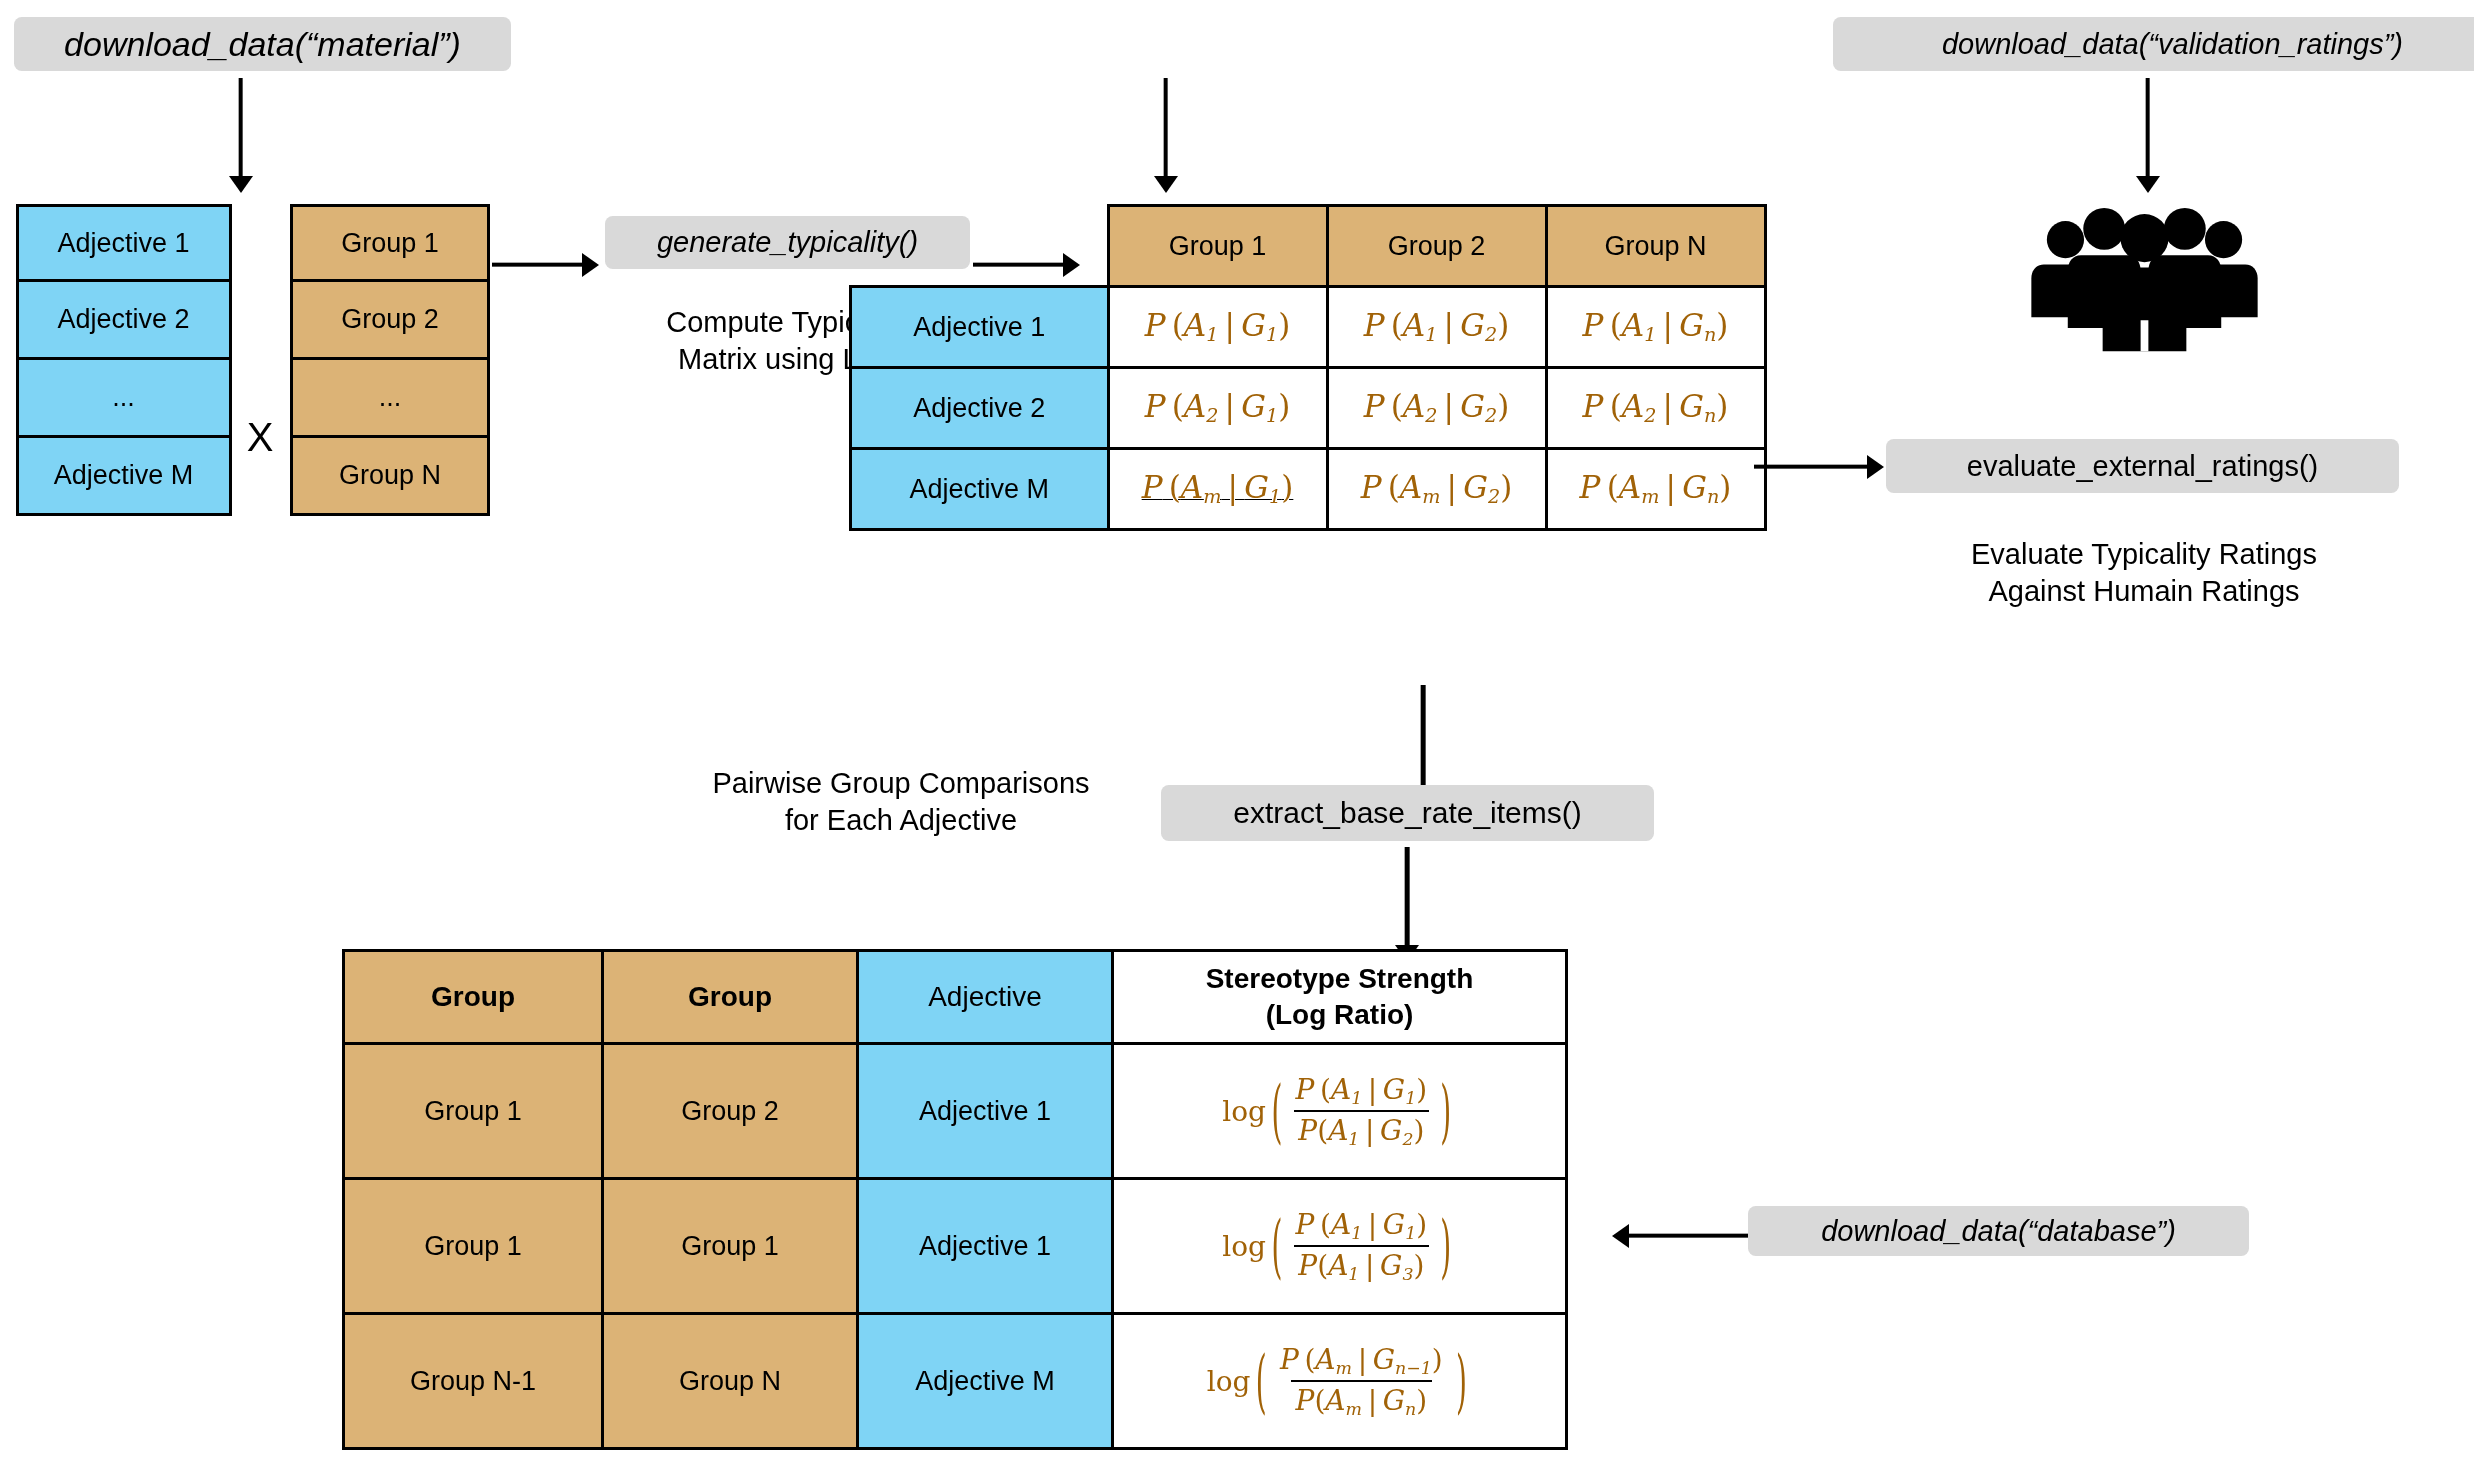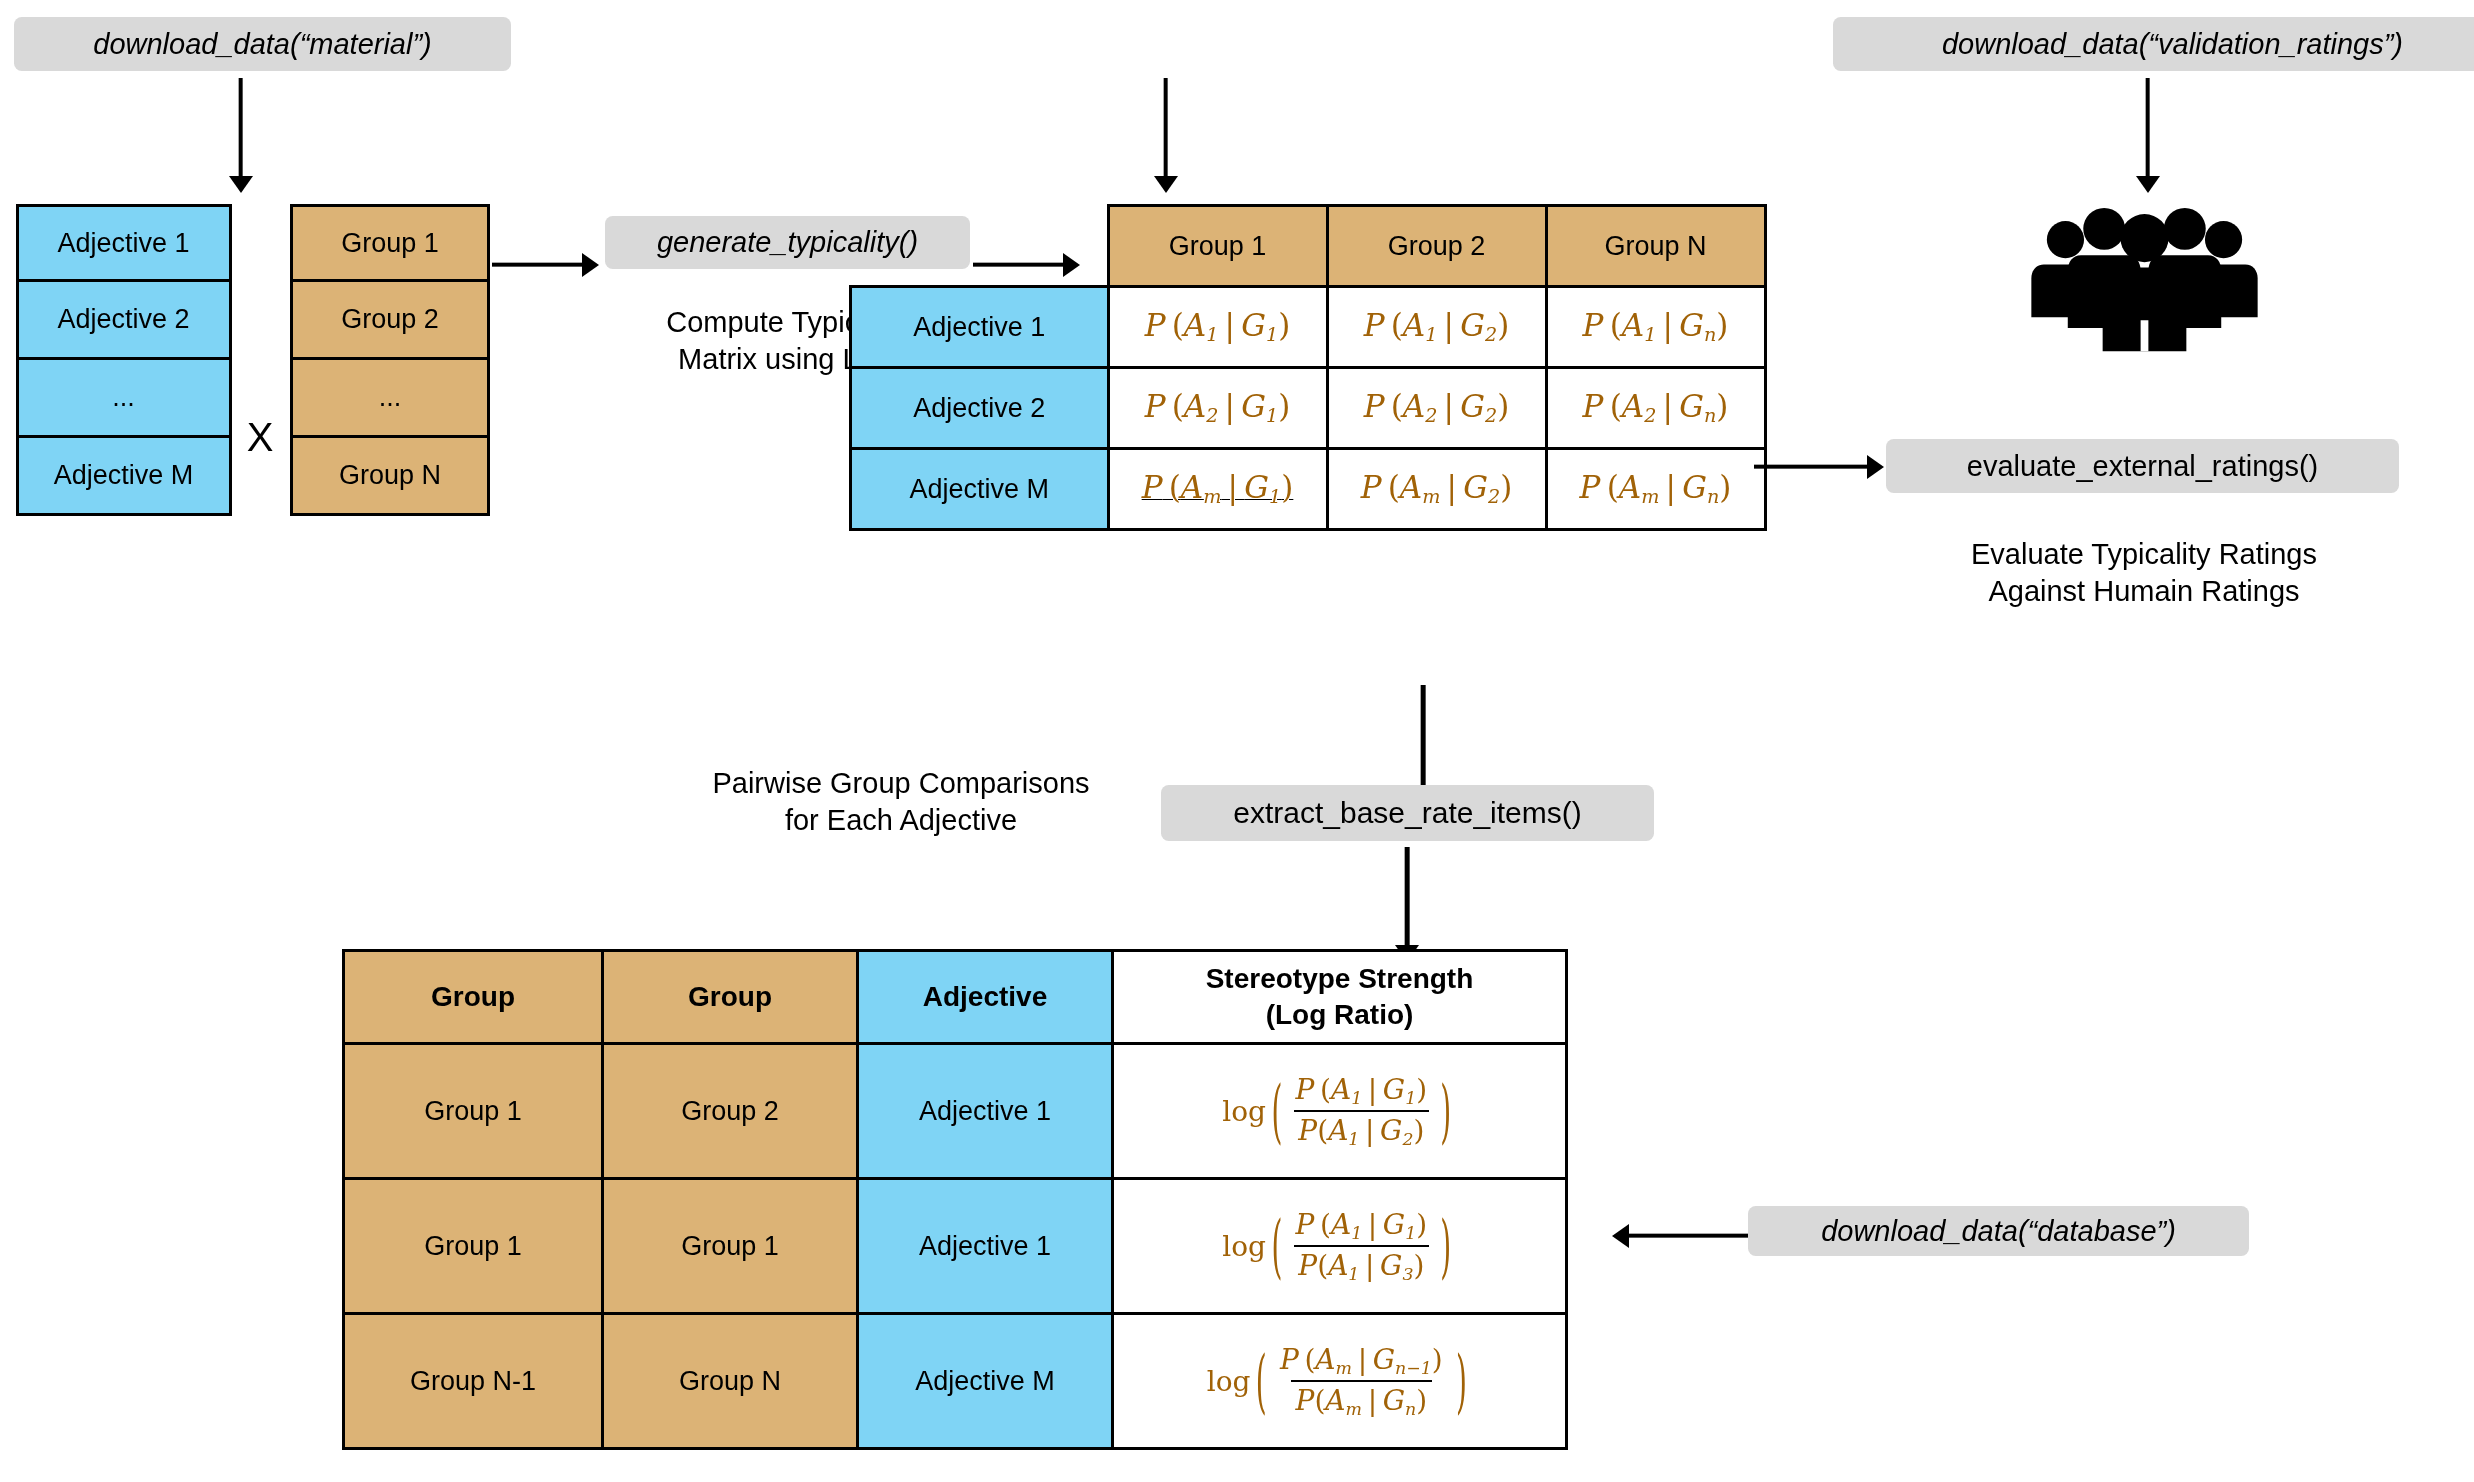--- a/index.html
+++ b/index.html
@@ -134,21 +134,21 @@
     font-weight: normal;
   }
 
   .people { line-height: 0; }
 </style>
 </head>
 <body>
 
 <div class="stage">
 
-  <div class="pill italic abs" style="left:14px; top:17px; width:497px; height:54px; font-size:29px;">
+  <div class="pill italic abs" style="left:14px; top:17px; width:497px; height:54px; font-size:34px;">
     <span>download_data(“material”)</span>
   </div>
 
 
   <div class="pill italic abs" style="left:1833px; top:17px; width:679px; height:54px; font-size:29px;">
     <span>download_data(“validation_ratings”)</span>
   </div>
 
   <div class="arrow-v abs" style="left:225px; top:78px; width:31px; height:117px;">
     <div class="shaft" style="height:99px;"></div>
@@ -354,21 +354,21 @@
   <div class="abs" style="left:342px; top:949px;">
     <table class="tbl">
       <tbody>
           <tr>
         <th class="tan" style="width:256px; height:90px; font-size:28px; font-weight:bold;">
           <span>Group</span>
         </th>
         <th class="tan" style="width:252px; height:90px; font-size:28px; font-weight:bold;">
           <span>Group</span>
         </th>
-        <th class="blue" style="width:252px; height:90px; font-size:28px; font-weight:bold;">
+        <th class="blue" style="width:252px; height:90px; font-size:28px; font-weight:normal;">
           <span>Adjective</span>
         </th>
         <th class="white" style="width:451px; height:90px; font-size:28px; font-weight:bold;">
           <span class="caption" style="font-size:28px; font-weight:bold;">Stereotype Strength
 (Log Ratio)</span>
         </th>
       </tr>
 
       <tr>
         <td class="tan" style="height:132px; font-size:27px;">

